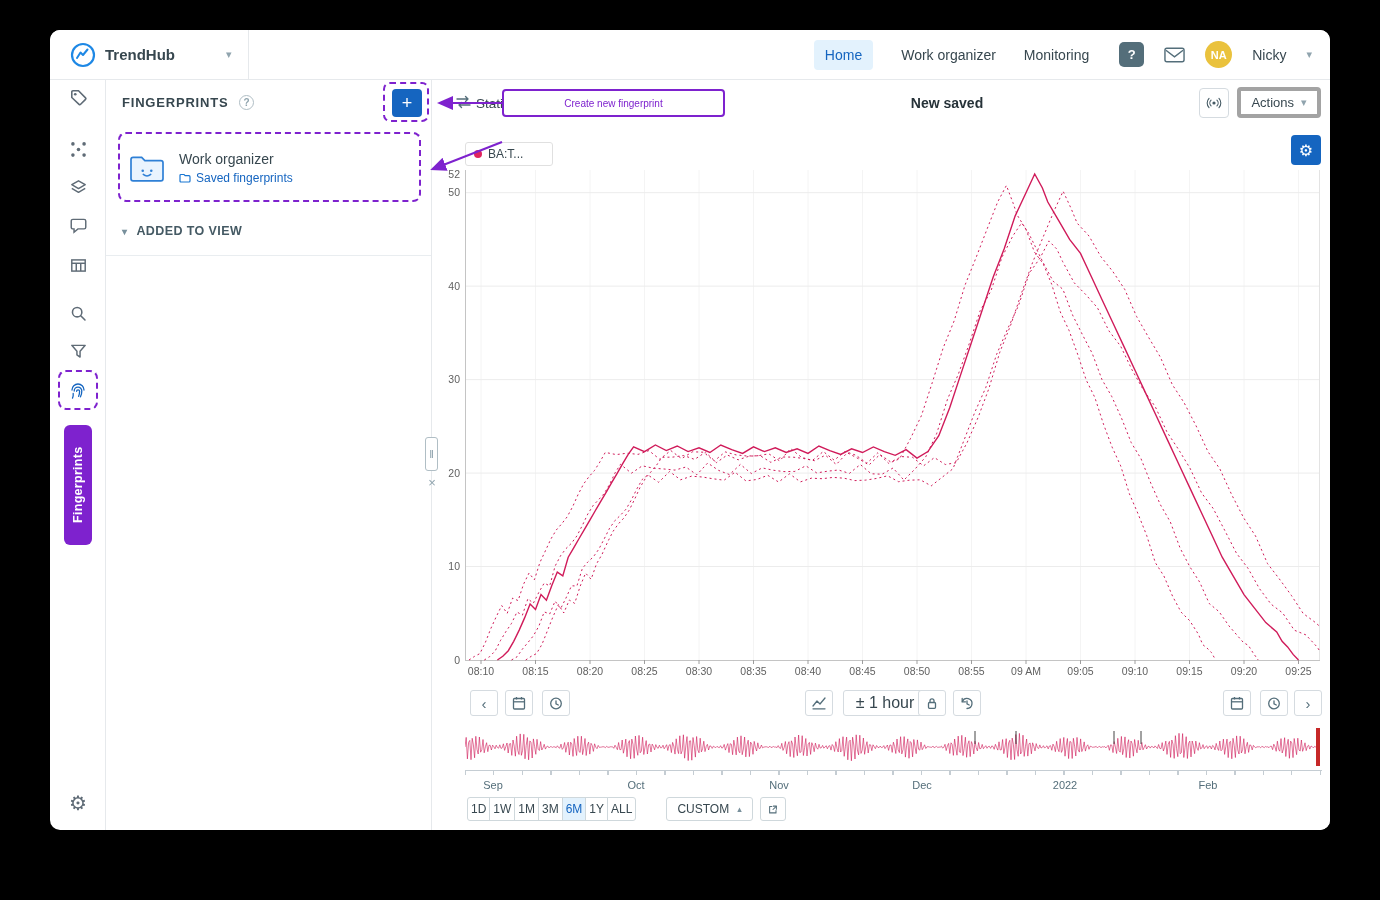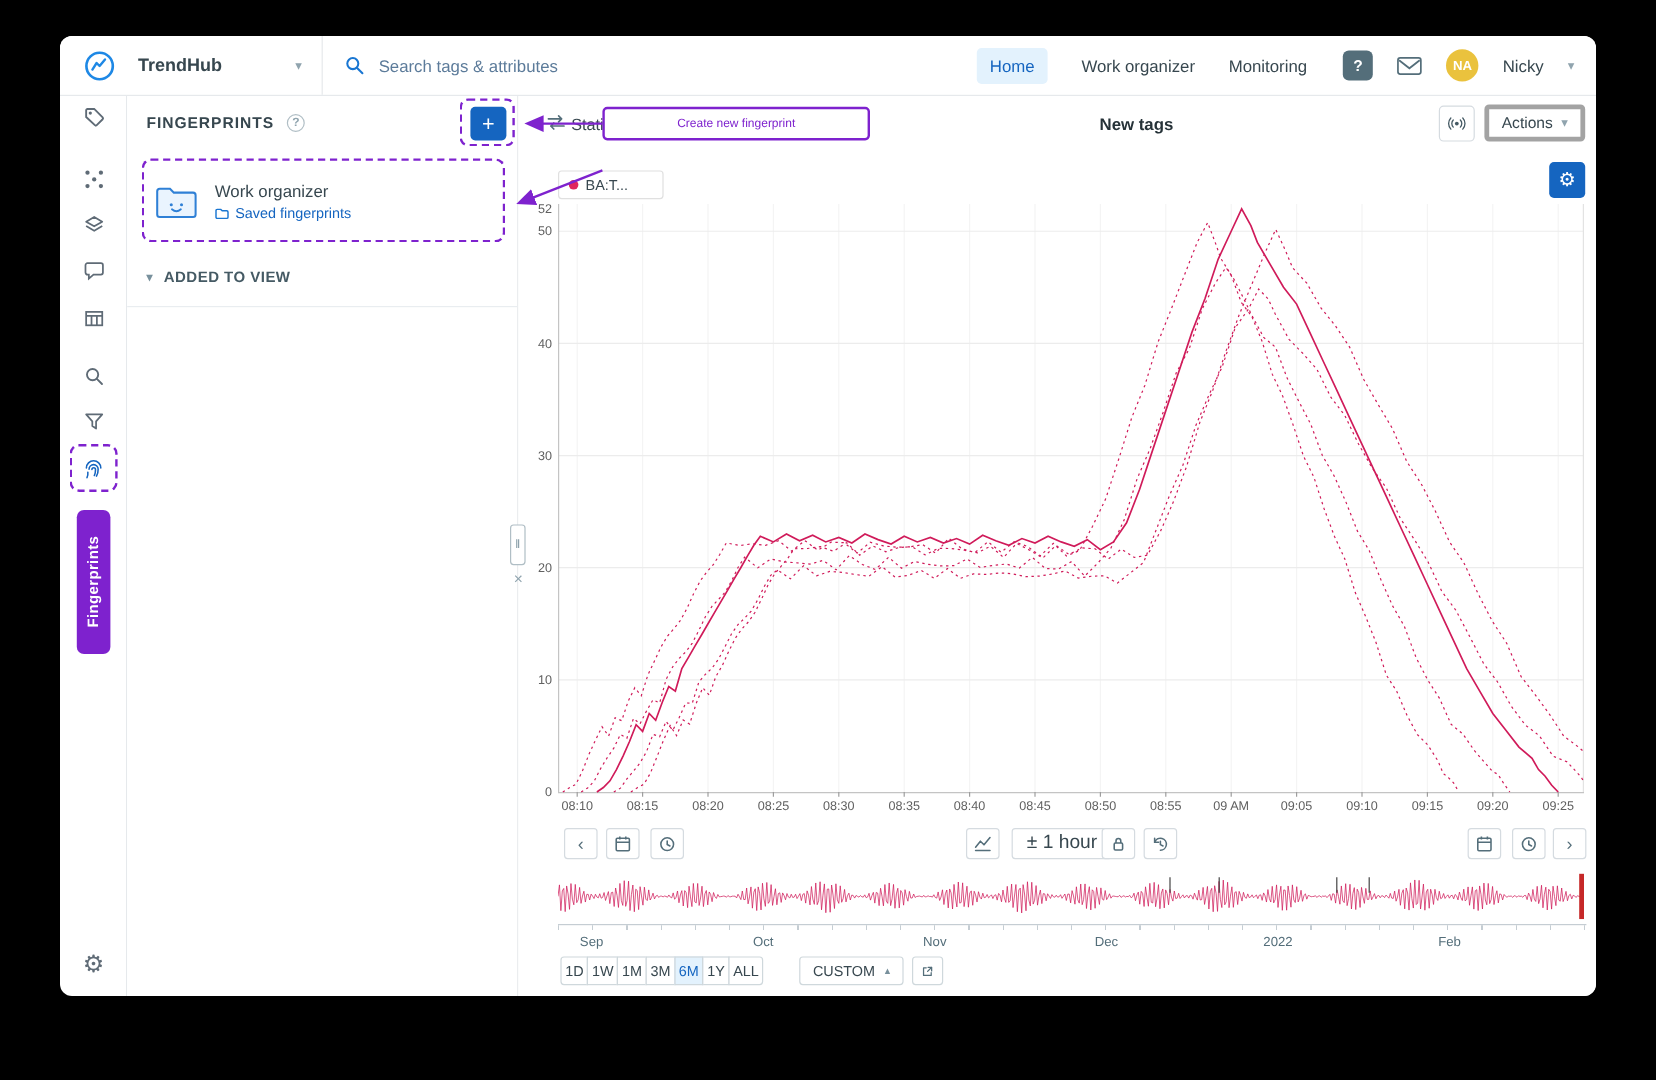--- a/index.html
+++ b/index.html
@@ -4,21 +4,21 @@
 <style>
   * { box-sizing: border-box; }
   html,body { margin:0; padding:0; width:1380px; height:900px; background:#000; overflow:hidden;
               font-family:"Liberation Sans", sans-serif; }
   .window { position:absolute; left:50px; top:30px; width:1280px; height:800px; background:#fff;
             border-radius:10px; overflow:hidden; }
 
   
   .topbar { height:50px; border-bottom:1px solid #e6e9ec; display:flex; align-items:center;
             padding:0 18px 0 20px; position:relative; background:#fff; }
-  .brand { display:flex; align-items:center; gap:19px; }
+  .brand { display:flex; align-items:center; gap:9px; }
   .brand-name { font-size:15px; font-weight:700; color:#37474f; }
   .brand-caret { margin-left:42px; color:#90a4ae; font-size:11px; cursor:pointer; }
   .vdiv { width:1px; align-self:stretch; background:#e6e9ec; margin:0 18px 0 16px; }
   .search { display:flex; align-items:center; gap:10px; flex:0 0 auto; }
   .search input { border:none; outline:none; width:430px; font-size:14px; color:#37474f;
                   font-family:"Liberation Sans", sans-serif; background:transparent; }
   .search input::placeholder { color:#5c7b9a; }
   .topnav { margin-left:auto; display:flex; align-items:center; gap:28px; font-size:14px; color:#37474f; }
   .nav-item { cursor:pointer; white-space:nowrap; }
   .nav-item.active { background:#e3f2fd; color:var(--accent); padding:7px 11px; border-radius:4px; }
@@ -135,27 +135,20 @@
   <header class="topbar">
     <div class="brand">
       <svg width="26" height="26" viewBox="0 0 26 26">
         <circle cx="13" cy="13" r="11" fill="#fff" stroke="#1e88e5" stroke-width="2.2"></circle>
         <polyline points="7,16 10.5,10.5 13,13 17.5,7.5" fill="none" stroke="#1e88e5" stroke-width="2" stroke-linecap="round" stroke-linejoin="round"></polyline>
       </svg>
       <span class="brand-name">TrendHub</span>
       <span class="brand-caret">▾</span>
     </div>
     <div class="vdiv"></div>
-    <div class="search">
-      <svg width="17" height="17" viewBox="0 0 17 17">
-        <circle cx="7" cy="7" r="4.6" fill="none" stroke="#1976d2" stroke-width="1.7"></circle>
-        <line x1="10.6" y1="10.6" x2="15" y2="15" stroke="#1976d2" stroke-width="1.7" stroke-linecap="round"></line>
-      </svg>
-      <input placeholder="Search tags &amp; attributes" style="">
-    </div>
     <nav class="topnav">
       <span class="nav-item active">Home</span>
       <span class="nav-item">Work organizer</span>
       <span class="nav-item">Monitoring</span>
     </nav>
     <div class="top-icons">
       <div class="help-badge">?</div>
       <svg width="21" height="16" viewBox="0 0 22 16" style="cursor:pointer">
         <rect x="1" y="1" width="20" height="14" rx="2" fill="none" stroke="#546e7a" stroke-width="1.5"></rect>
         <polyline points="2,3 11,10 20,3" fill="none" stroke="#546e7a" stroke-width="1.5"></polyline>
@@ -266,21 +259,21 @@
 
     <main class="main">
 
       <svg class="mh-swap" width="17" height="14" viewBox="0 0 17 14">
         <g fill="none" stroke="#546e7a" stroke-width="1.4" stroke-linecap="round" stroke-linejoin="round">
           <path d="M2 4 h11 M10.5 1.5 L13 4 L10.5 6.5"></path>
             <path d="M15 10 H4 M6.5 7.5 L4 10 L6.5 12.5"></path>
         </g>
       </svg>
       <span class="mh-label">Statistics</span>
-      <span class="mh-title">New tags</span>
+      <span class="mh-title">New saved</span>
       <button class="live-btn">
         <svg width="19" height="18" viewBox="0 0 19 18">
           <circle cx="9.5" cy="9" r="1.9" fill="#455a64"></circle>
           <g fill="none" stroke="#455a64" stroke-width="1.3" stroke-linecap="round">
             <path d="M6 5.5 a5 5 0 0 0 0 7"></path>
               <path d="M13 5.5 a5 5 0 0 1 0 7"></path>
             <path d="M3.6 3.5 a8 8 0 0 0 0 11"></path>
               <path d="M15.4 3.5 a8 8 0 0 1 0 11"></path>
           </g>
         </svg>

